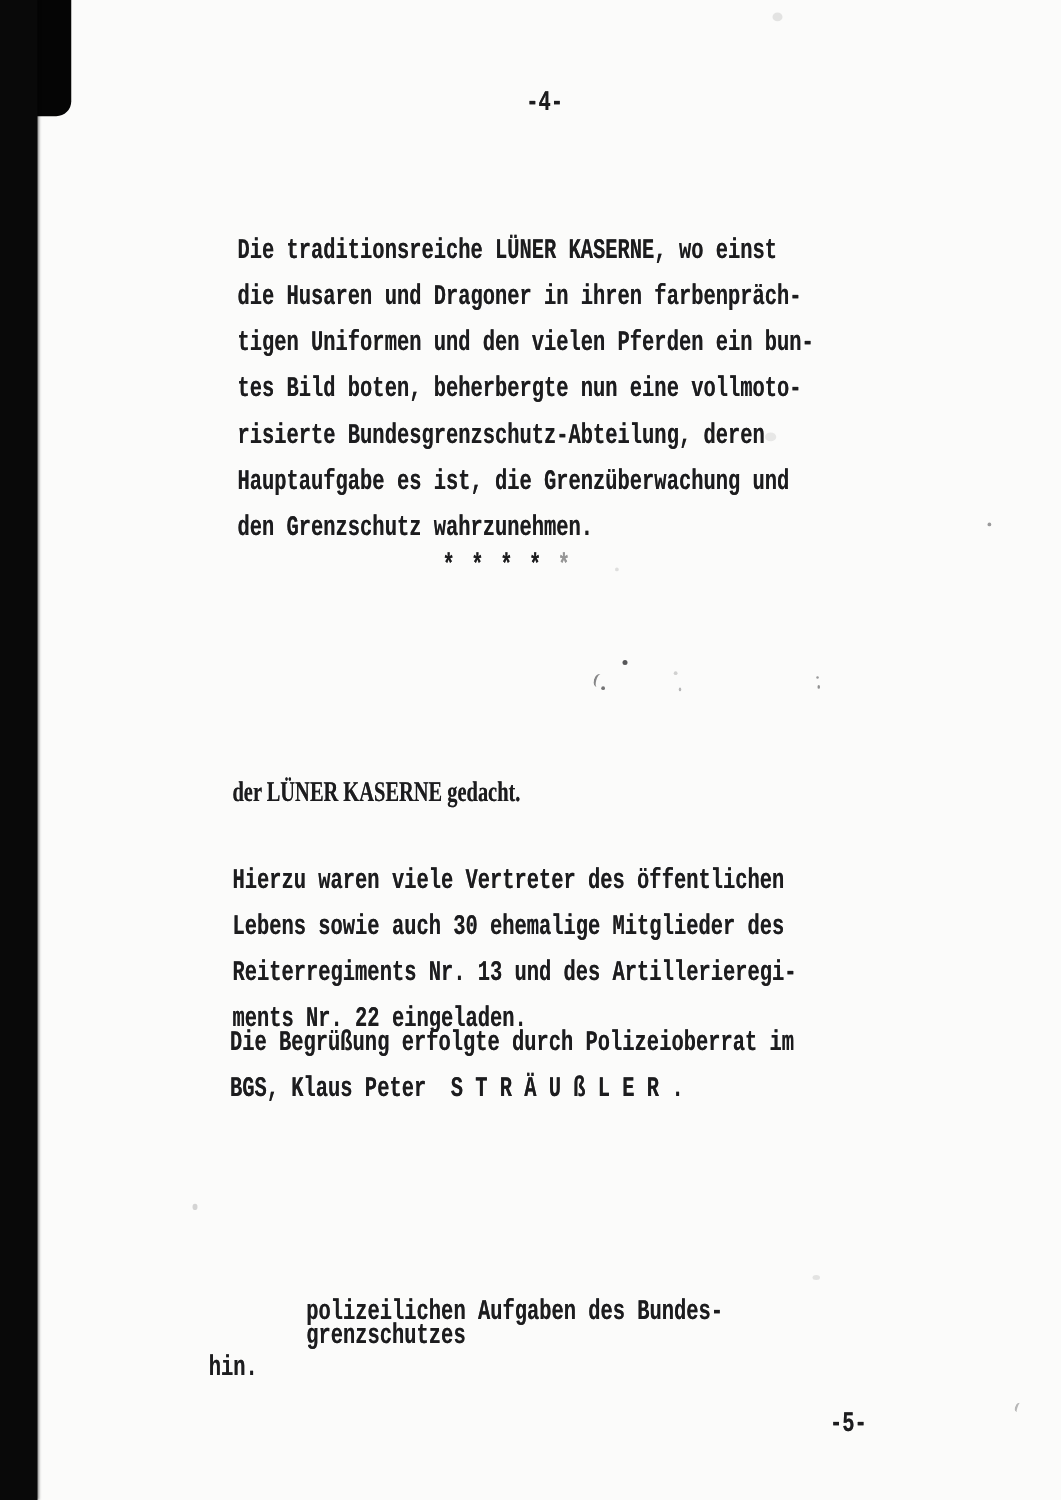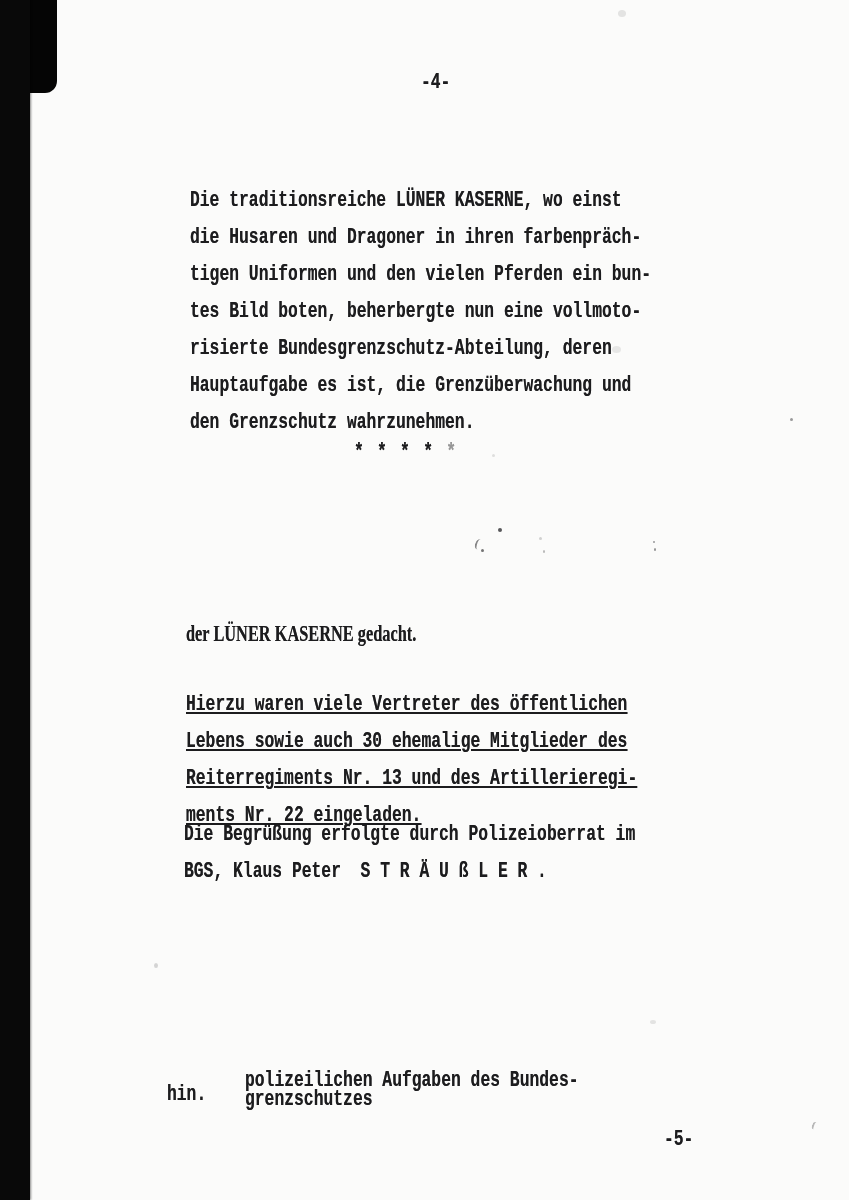--- a/index.html
+++ b/index.html
@@ -89,34 +89,34 @@
   <div class="block" style="left:354px; top:434px;">
     <div class="line sep"><span>* * * *</span><span class="faint-star"> *</span></div>
   </div>
 
 
 
   <div class="block" style="left:186px; top:615px;font-family:Liberation Serif, serif;">
     <div class="line">der LÜNER KASERNE gedacht.</div>
   </div>
 
-  <div class="block" style="left:186px; top:686px;text-decoration:underline;">
+  <div class="block" style="left:186px; top:686px;">
     <div class="line">Hierzu waren viele Vertreter des öffentlichen</div>
     <div class="line">Lebens sowie auch 30 ehemalige Mitglieder des</div>
     <div class="line">Reiterregiments Nr. 13 und des Artillerieregi-</div>
     <div class="line">ments Nr. 22 eingeladen.</div>
   </div>
 
   <div class="block" style="left:184px; top:816px;">
     <div class="line">Die Begrüßung erfolgte durch Polizeioberrat im</div>
     <div class="line">BGS, Klaus Peter  S T R Ä U ß L E R .</div>
   </div>
 
 
-  <div class="block tight" style="left:245px; top:1040px;margin-top:31px;">
+  <div class="block tight" style="left:245px; top:1040px;">
     <div class="line">polizeilichen Aufgaben des Bundes-</div>
     <div class="line">grenzschutzes</div>
   </div>
 
   <div class="block" style="left:167px; top:1076px;">
     <div class="line">hin.</div>
   </div>
 
   <div class="pagenum" style="left:664px; top:1121px;">-5-</div>
 

